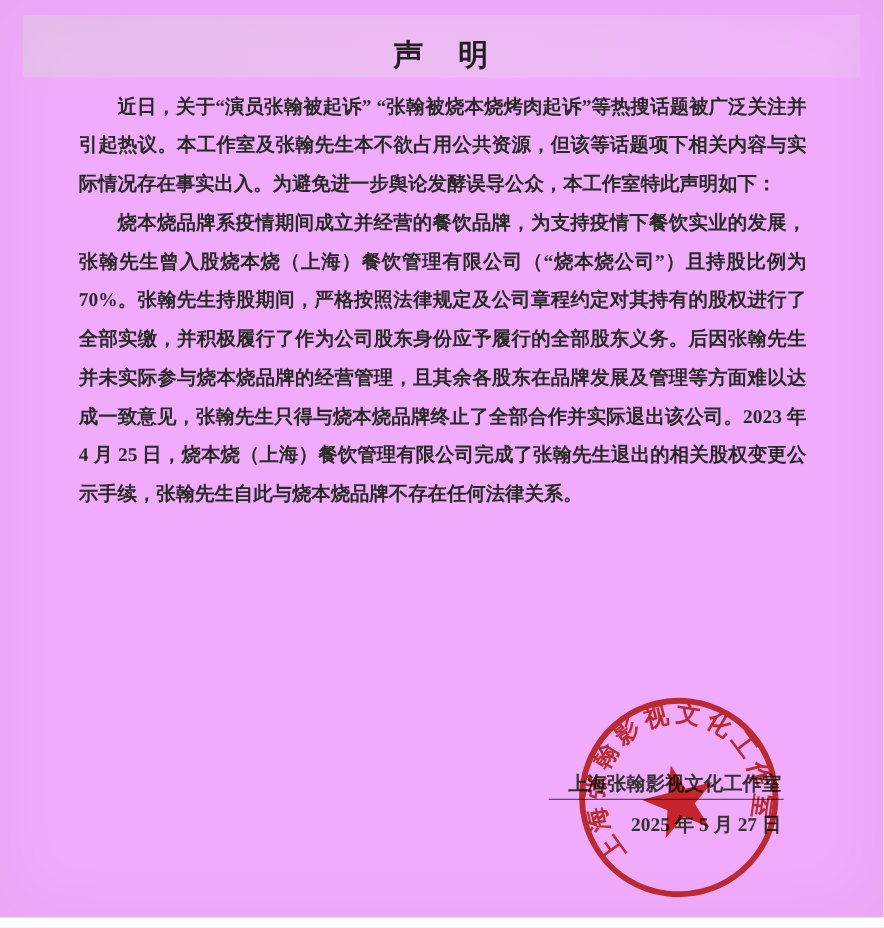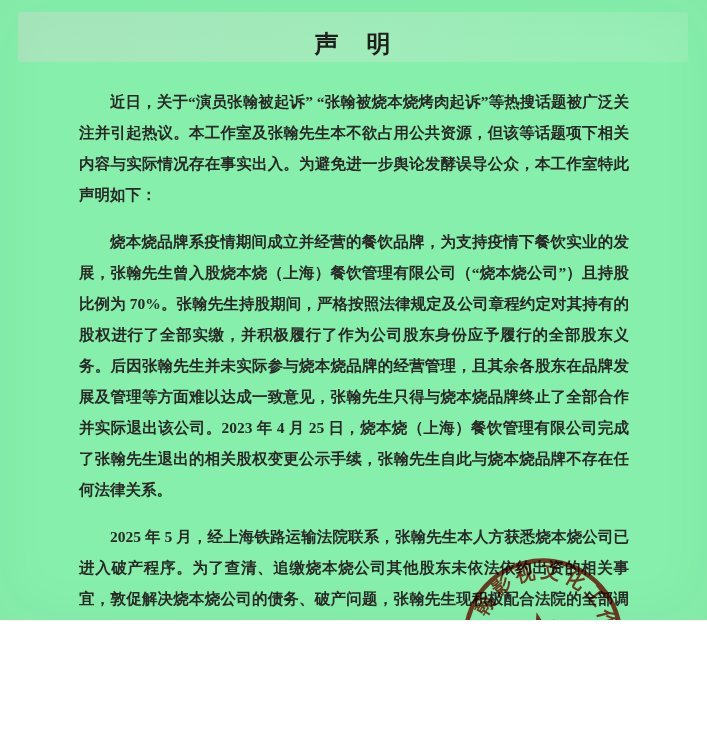--- a/index.html
+++ b/index.html
@@ -3,22 +3,22 @@
 <meta charset="utf-8">
 <style>
   html, body {
     margin: 0;
     padding: 0;
     background: #ffffff;
   }
   .page {
     position: relative;
     width: 707px;
-    height: 620px;
-    background: #86efac;
+    height: 734px;
+    background: #f0abfc;
     overflow: hidden;
     font-family: "Liberation Serif", "DejaVu Serif", serif;
     box-shadow: inset 0 0 60px rgba(40,40,30,0.04);
   }
   
   .scan-shade {
     position: absolute;
     left: 18px;
     top: 12px;
     width: 670px;
@@ -44,21 +44,21 @@
     left: 63px;
     top: 70px;
     width: 582px;
     font-size: 15.5px;
     line-height: 31px;
     color: #292926;
     font-weight: 600;
     text-align: justify;
   }
   .doc-body p {
-    margin: 16px;
+    margin: 0;
     text-indent: 2em;
   }
   .closing {
     margin: 0;
     text-indent: 2em;
   }
   .sign-block {
     position: absolute;
     top: 618px;
     right: 80px;
@@ -100,21 +100,20 @@
 
 <div class="page">
 
   <div class="scan-shade"></div>
 
   <h1 class="doc-title">声　明</h1>
 
   <div class="doc-body">
     <p>近日，关于“演员张翰被起诉” “张翰被烧本烧烤肉起诉”等热搜话题被广泛关注并引起热议。本工作室及张翰先生本不欲占用公共资源，但该等话题项下相关内容与实际情况存在事实出入。为避免进一步舆论发酵误导公众，本工作室特此声明如下：</p>
     <p>烧本烧品牌系疫情期间成立并经营的餐饮品牌，为支持疫情下餐饮实业的发展，张翰先生曾入股烧本烧（上海）餐饮管理有限公司（“烧本烧公司”）且持股比例为 70%。张翰先生持股期间，严格按照法律规定及公司章程约定对其持有的股权进行了全部实缴，并积极履行了作为公司股东身份应予履行的全部股东义务。后因张翰先生并未实际参与烧本烧品牌的经营管理，且其余各股东在品牌发展及管理等方面难以达成一致意见，张翰先生只得与烧本烧品牌终止了全部合作并实际退出该公司。2023 年 4 月 25 日，烧本烧（上海）餐饮管理有限公司完成了张翰先生退出的相关股权变更公示手续，张翰先生自此与烧本烧品牌不存在任何法律关系。</p>
-    <p>2025 年 5 月，经上海铁路运输法院联系，张翰先生本人方获悉烧本烧公司已进入破产程序。为了查清、追缴烧本烧公司其他股东未依法依约出资的相关事宜，敦促解决烧本烧公司的债务、破产问题，张翰先生现积极配合法院的全部调查、审理流程。</p>
   </div>
 
   <div class="sign-block">
     <div>
       <span class="signature">上海张翰影视文化工作室</span>
     </div>
     <div class="sign-date">2025 年 5 月 27 日</div>
   </div>
 
   <svg class="stamp" viewBox="0 0 160 160" aria-hidden="true">

